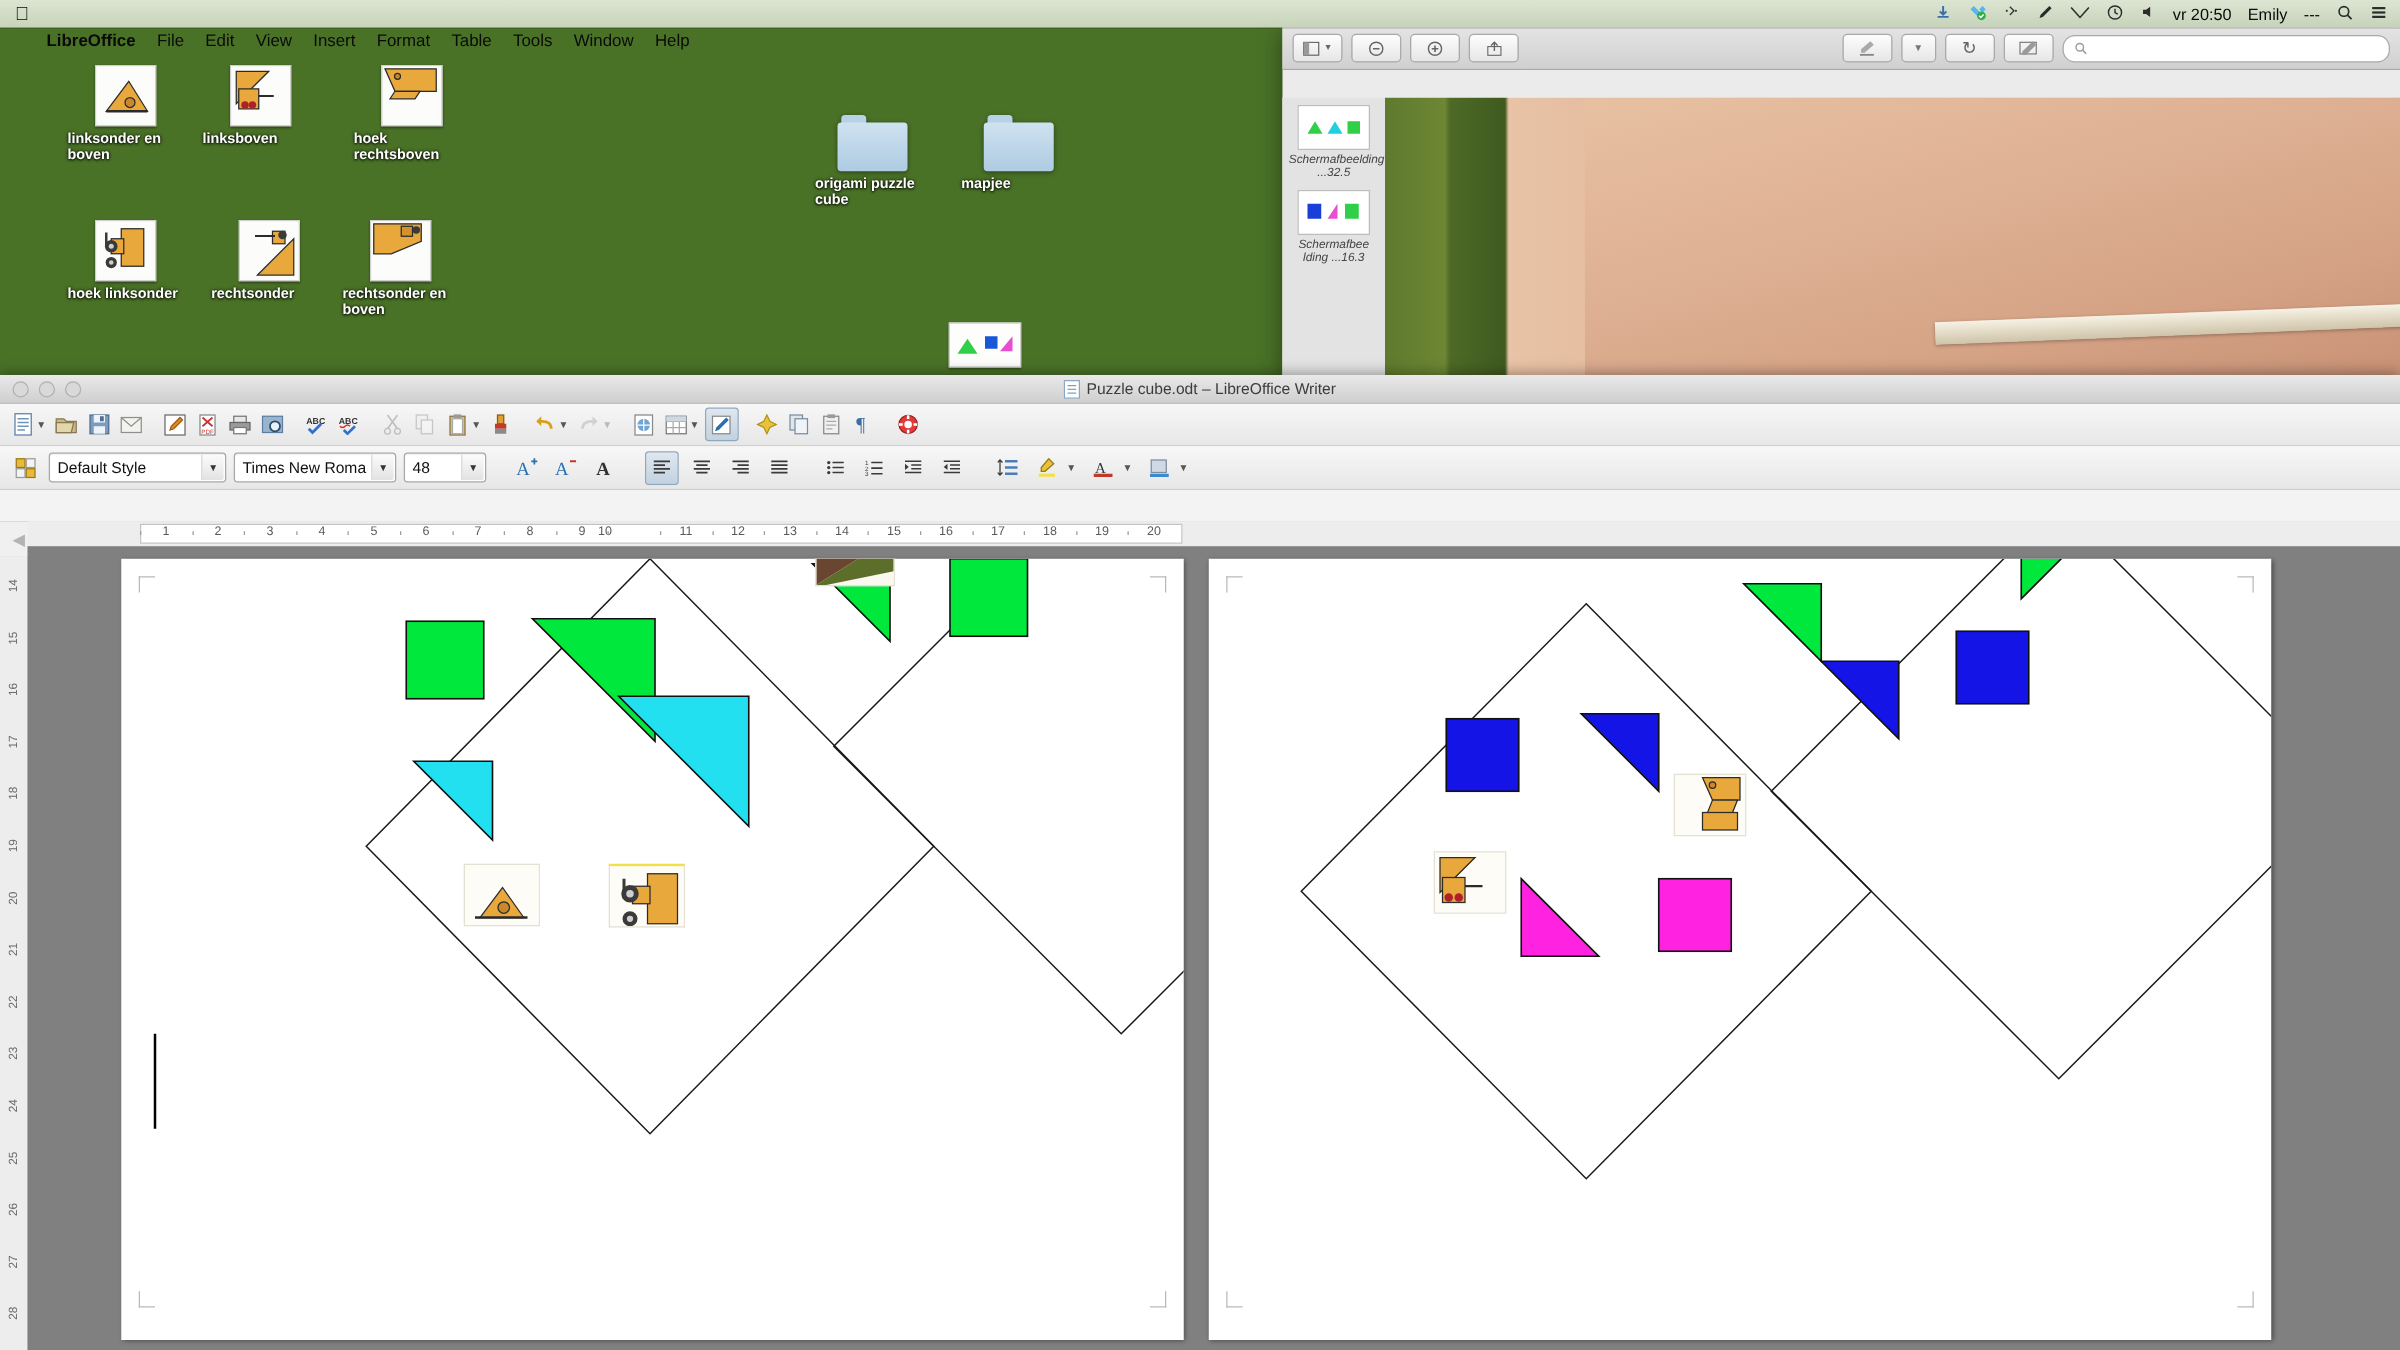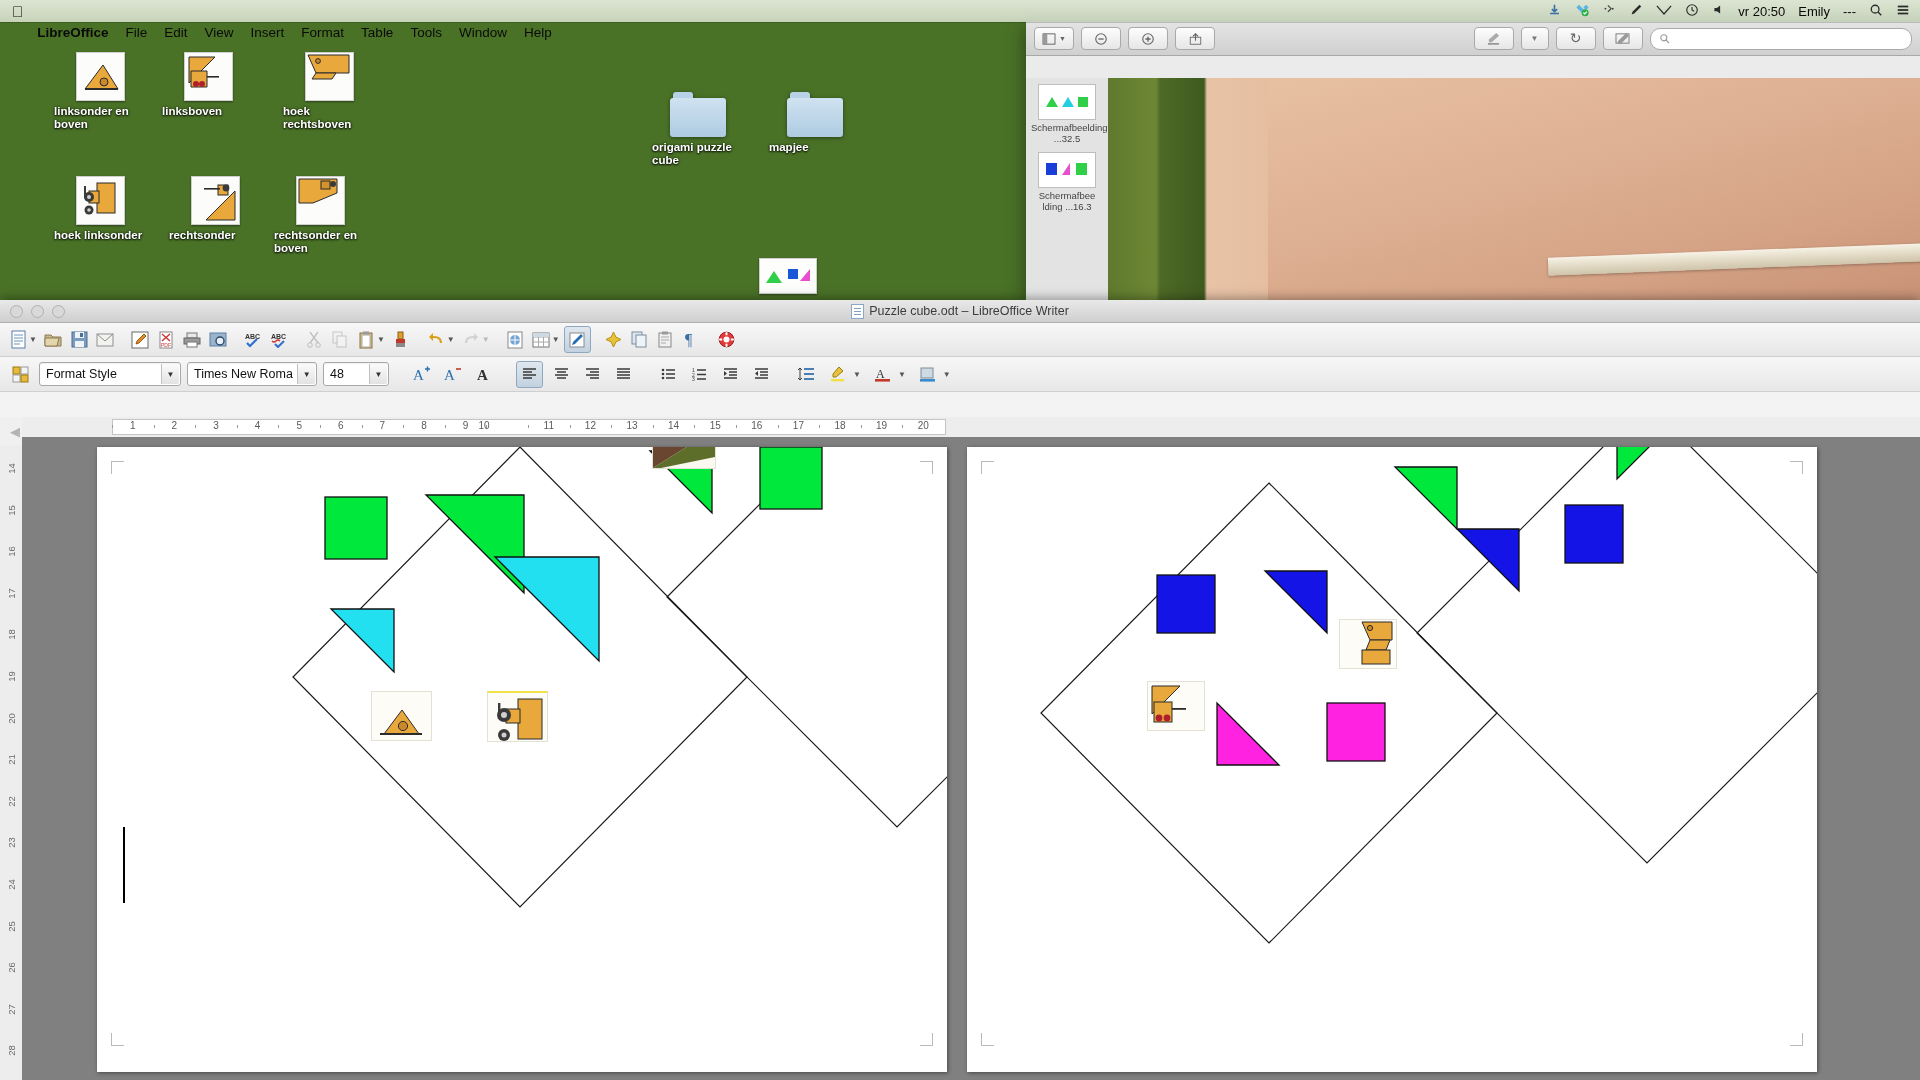--- a/index.html
+++ b/index.html
@@ -116,20 +116,21 @@
     font-size:11.5px;color:#9a9a9a;
   }
   #preview .canvas{
     position:absolute;left:0;top:56px;right:0;bottom:0;
     background:#f2f2f2;overflow:hidden;
   }
   #preview .sidebar{
     position:absolute;left:0;top:0;width:82px;bottom:0;
     background:#e3e3e3;border-right:1px solid #c2c2c2;
     padding-top:6px;
+    font-style:italic;
   }
   .sbitem{width:72px;margin:0 auto 8px auto;text-align:center;}
   .sbitem .sbthumb{
     width:56px;height:34px;margin:0 auto 2px auto;
     background:#fff;border:1px solid #bdbdbd;position:relative;overflow:hidden;
   }
   .sbitem .sblabel{font-size:9.5px;color:#444;line-height:11px;}
   #preview .photo{
     position:absolute;left:82px;top:0;right:0;bottom:0;
     background:
@@ -712,21 +713,21 @@
   <div class="toolbar2">
     <div class="ticon">
       <svg width="17" height="17" viewBox="0 0 17 17">
           <rect x="1" y="1" width="7" height="7" fill="#e8b93a" stroke="#9a7a12"></rect>
           <rect x="9" y="1" width="7" height="7" fill="#f4f4f4" stroke="#9a9a9a"></rect>
           <rect x="1" y="9" width="7" height="7" fill="#f4f4f4" stroke="#9a9a9a"></rect>
           <rect x="9" y="9" width="7" height="7" fill="#e8b93a" stroke="#9a7a12"></rect>
         </svg>
     </div>
     <div class="combo" id="style-combo">
-      <span class="val">Format Style</span>
+      <span class="val">Default Style</span>
       <span class="arrow">▼</span>
     </div>
     <div class="combo" id="font-combo">
       <span class="val">Times New Roma</span>
       <span class="arrow">▼</span>
     </div>
     <div class="combo" id="size-combo">
       <span class="val">48</span>
       <span class="arrow">▼</span>
     </div>

